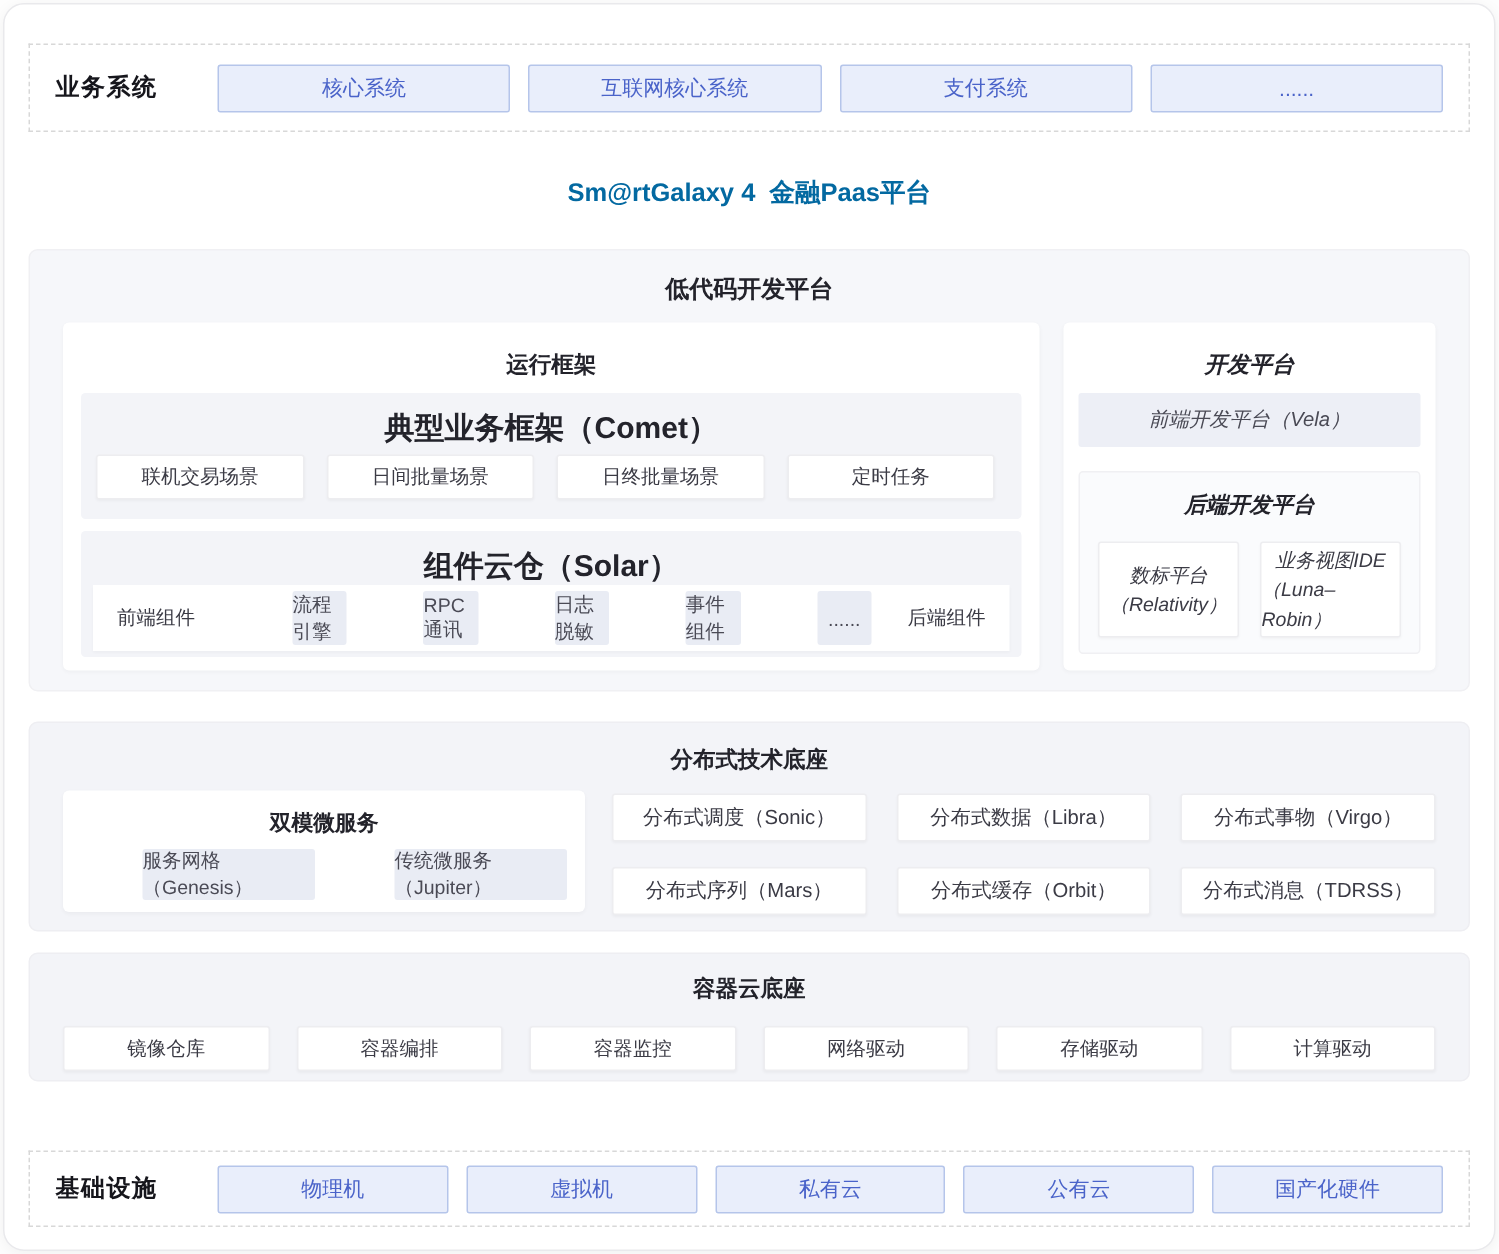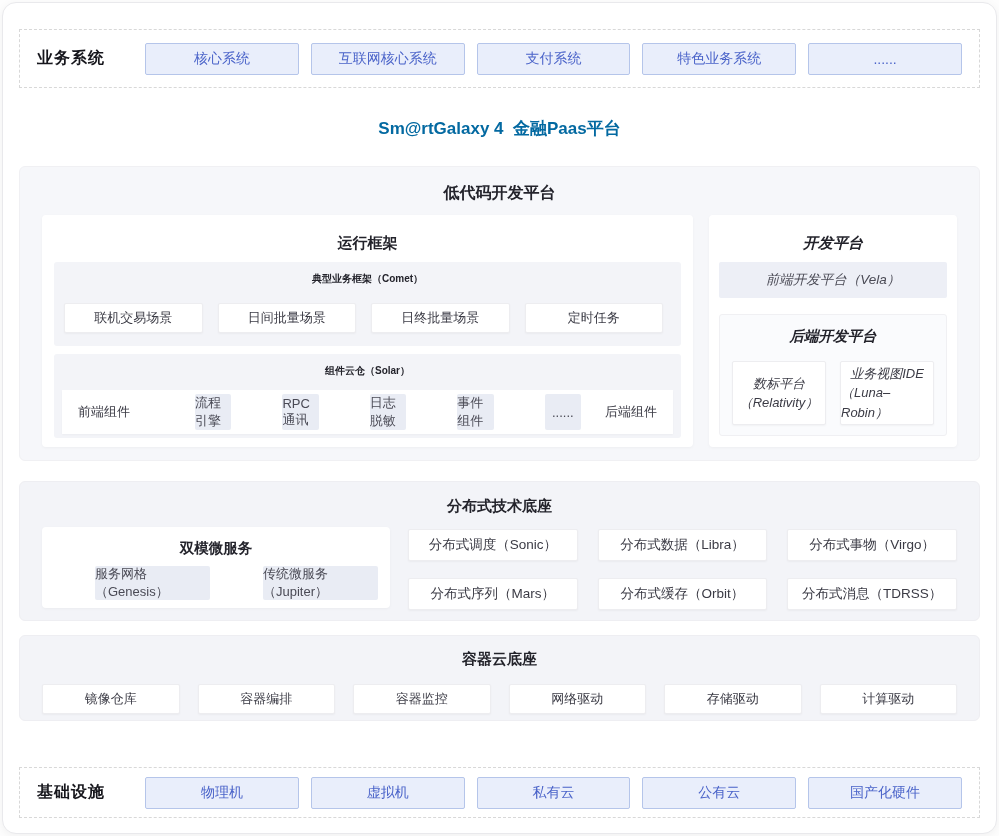--- a/index.html
+++ b/index.html
@@ -44,21 +44,21 @@
     font-size: 17px; font-weight: bold; color: #0369a1; white-space: pre;
   }
 
   
   .lowcode { position: absolute; left: 16px; right: 16px; top: 163px; height: 295px;
     background: #f6f7fa; border: 1px solid #f0f0f3; border-radius: 6px; }
   .lowcode > .sec-title { position: absolute; left: 0; right: 0; top: 16px; font-size: 16px; }
   .runtime { left: 22px; top: 48px; width: 651px; height: 232px; }
   .runtime > .sec-title { position: absolute; left: 0; right: 0; top: 19px; font-size: 15px; }
   .comet { left: 12px; right: 12px; top: 47px; height: 84px; }
-  .comet > .sec-title, .solar > .sec-title { position: absolute; left: 0; right: 0; top: 10px; font-size: 10px; }
+  .comet > .sec-title, .solar > .sec-title { position: absolute; left: 0; right: 0; top: 10px; font-size: 20px; }
   .comet-row { position: absolute; left: 10px; right: 18px; top: 41px; height: 30px; display: flex; gap: 15px; }
   .comet-row .white-box { flex: 1; }
   .solar { left: 12px; right: 12px; top: 139px; height: 84px; }
   .solar-row { position: absolute; left: 8px; right: 8px; top: 36px; height: 44px;
     background: #fff; box-shadow: 0 1px 2px rgba(0,0,0,.03); display: flex; align-items: center; gap: 10px; padding: 0 2px; }
   .solar-row .end-box { width: 80px; height: 44px; background: #fff; display: flex; align-items: center; justify-content: center; font-size: 13px; color: #3b3b45; }
   .solar-row .gray-box { flex: 1; height: 36px; }
   .devplat { left: 689px; right: 22px; top: 48px; height: 232px; font-style: italic; }
   .devplat > .sec-title { position: absolute; left: 0; right: 0; top: 19px; font-size: 15px; }
   .vela { position: absolute; left: 10px; right: 10px; top: 47px; height: 36px;
@@ -99,21 +99,20 @@
 <body>
 
 <div class="card">
 
   <div class="biz-row">
     <div class="row-label">业务系统</div>
     <div class="row-boxes">
       <div class="blue-box">核心系统</div>
       <div class="blue-box">互联网核心系统</div>
       <div class="blue-box">支付系统</div>
-      <div class="blue-box">特色业务系统</div>
       <div class="blue-box">......</div>
     </div>
   </div>
 
   <div class="main-title">Sm@rtGalaxy 4  金融Paas平台</div>
 
   <div class="lowcode">
     <div class="sec-title">低代码开发平台</div>
 
     <div class="panel-white runtime">

